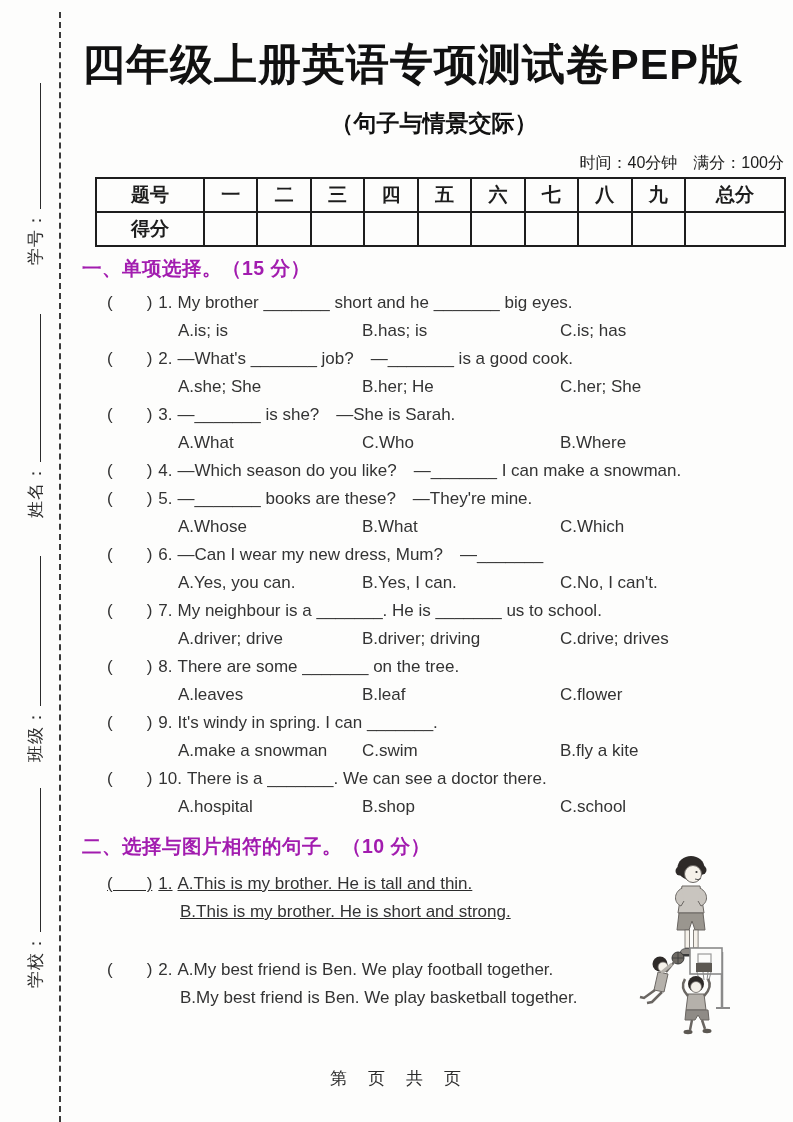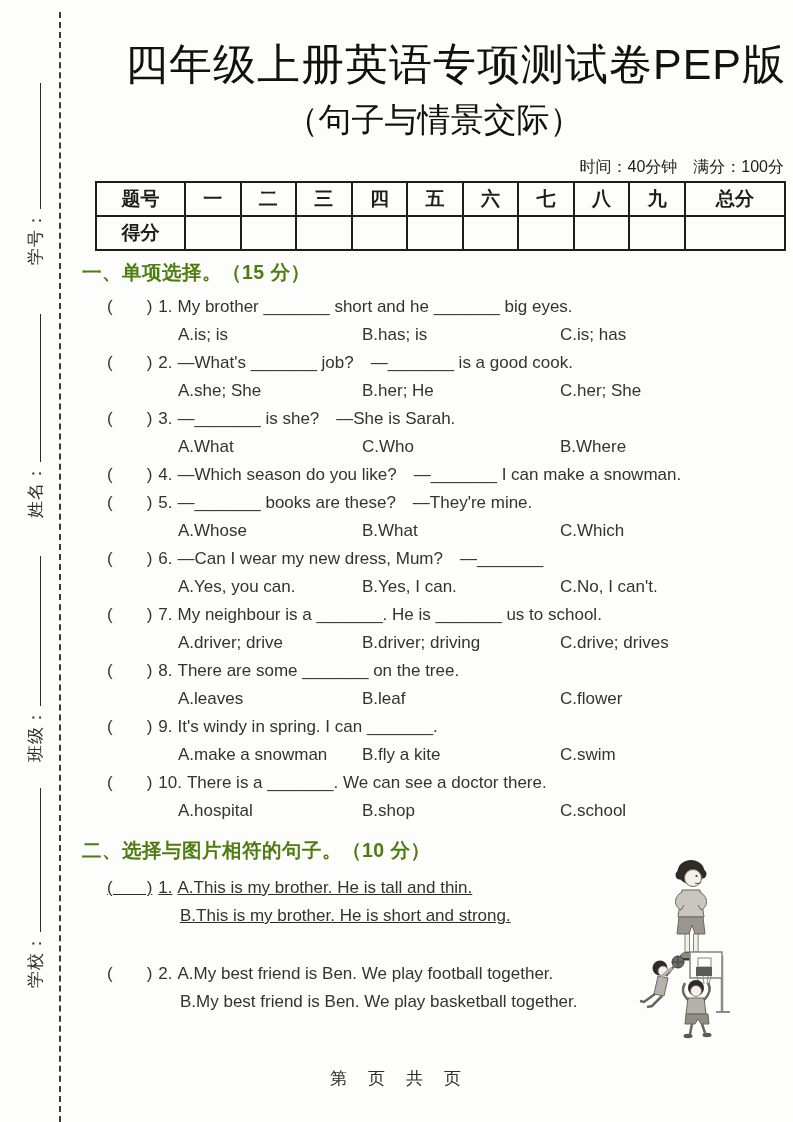--- a/index.html
+++ b/index.html
@@ -31,47 +31,47 @@
   }
   .sf1 { top: 265px; } .sf1 .sline { width: 126px; }
   .sf2 { top: 518px; } .sf2 .sline { width: 148px; }
   .sf3 { top: 762px; } .sf3 .sline { width: 150px; }
   .sf4 { top: 988px; } .sf4 .sline { width: 144px; }
 
   
   .content { position: absolute; left: 82px; top: 0; width: 704px; }
 
   .title {
-    margin: 36px 0 4px; text-align: right;
-    font-size: 43px; font-weight: normal; color: #111;
+    margin: 36px 0 14px; text-align: left;
+    font-size: 43px; font-weight: bold; color: #111;
     letter-spacing: 1px; white-space: nowrap;
   }
   .subtitle {
     margin: 0 0 14px; text-align: center;
-    font-size: 33px; font-weight: normal; color: #111; white-space: nowrap;
+    font-size: 23px; font-weight: bold; color: #111; white-space: nowrap;
   }
   .meta {
     text-align: right; font-size: 16px; color: #1c1c1c;
     margin: 8px 2px 3px 0; font-weight: 500;
   }
 
   table.score-table {
     border-collapse: collapse; margin-left: 13px;
     width: 691px; table-layout: fixed;
   }
   table.score-table td {
     border: 2px solid #1d1d1d; height: 34px;
     text-align: center; font-size: 19px; font-weight: 600; color: #1d1d1d;
     padding: 0;
   }
-  td.col-head { width: 89px; }
+  td.col-head { width: 108px; }
   td.col-total { width: 100px; }
 
   .sec-heading {
-    font-size: 19.5px; font-weight: 600; color: #4d7c0f;
+    font-size: 19.5px; font-weight: 600; color: #a21caf;
     margin: 8px 0 7px 0; letter-spacing: 0.5px;
   }
 
   
   .q { margin-left: 25px; }
   .q-line { height: 28px; line-height: 28px; font-size: 17px; color: #333; white-space: nowrap; }
   .paren { color: #333; margin-right: 6px; }
   .qnum { margin-right: 5px; }
   .opts {
     margin-left: 71px; height: 28px; line-height: 28px;
@@ -215,22 +215,22 @@
         <span>A.leaves</span>
         <span>B.leaf</span>
         <span>C.flower</span>
       </div>
     </div>
 
     <div class="q">
       <div class="q-line"><span class="paren">(　　)</span><span class="qnum">9.</span><span>It's windy in spring. I can _______.</span></div>
       <div class="opts">
         <span>A.make a snowman</span>
+        <span>C.swim</span>
         <span>B.fly a kite</span>
-        <span>C.swim</span>
       </div>
     </div>
 
     <div class="q">
       <div class="q-line"><span class="paren">(　　)</span><span class="qnum">10.</span><span>There is a _______. We can see a doctor there.</span></div>
       <div class="opts">
         <span>A.hospital</span>
         <span>B.shop</span>
         <span>C.school</span>
       </div>

